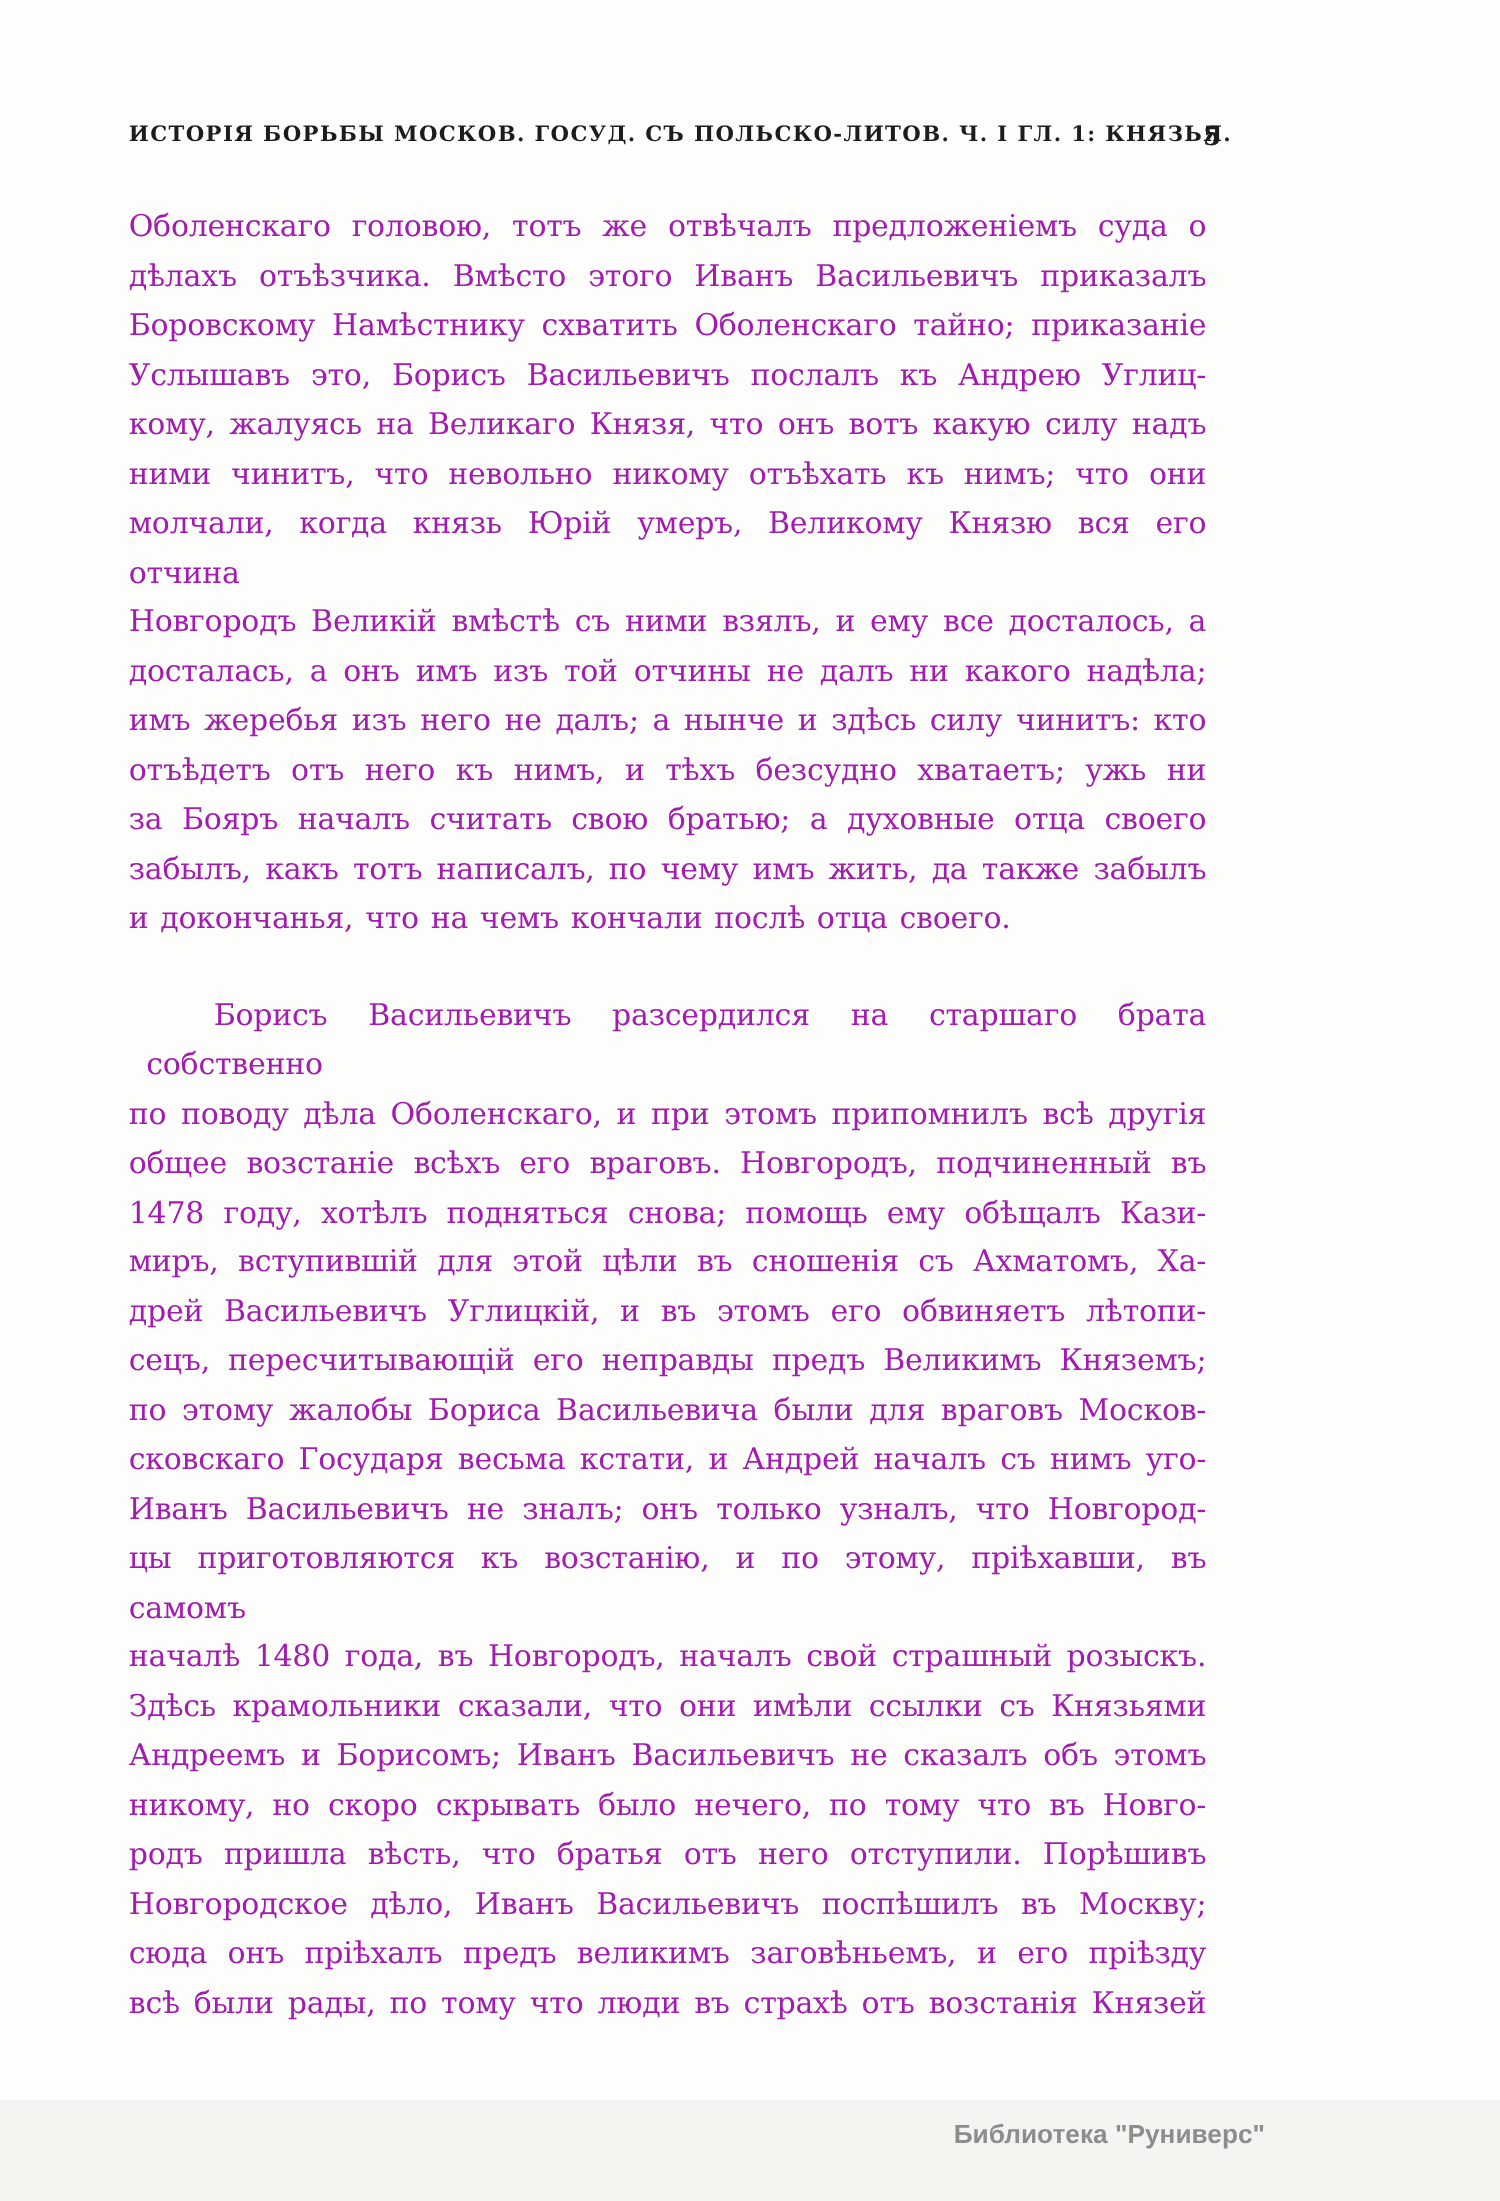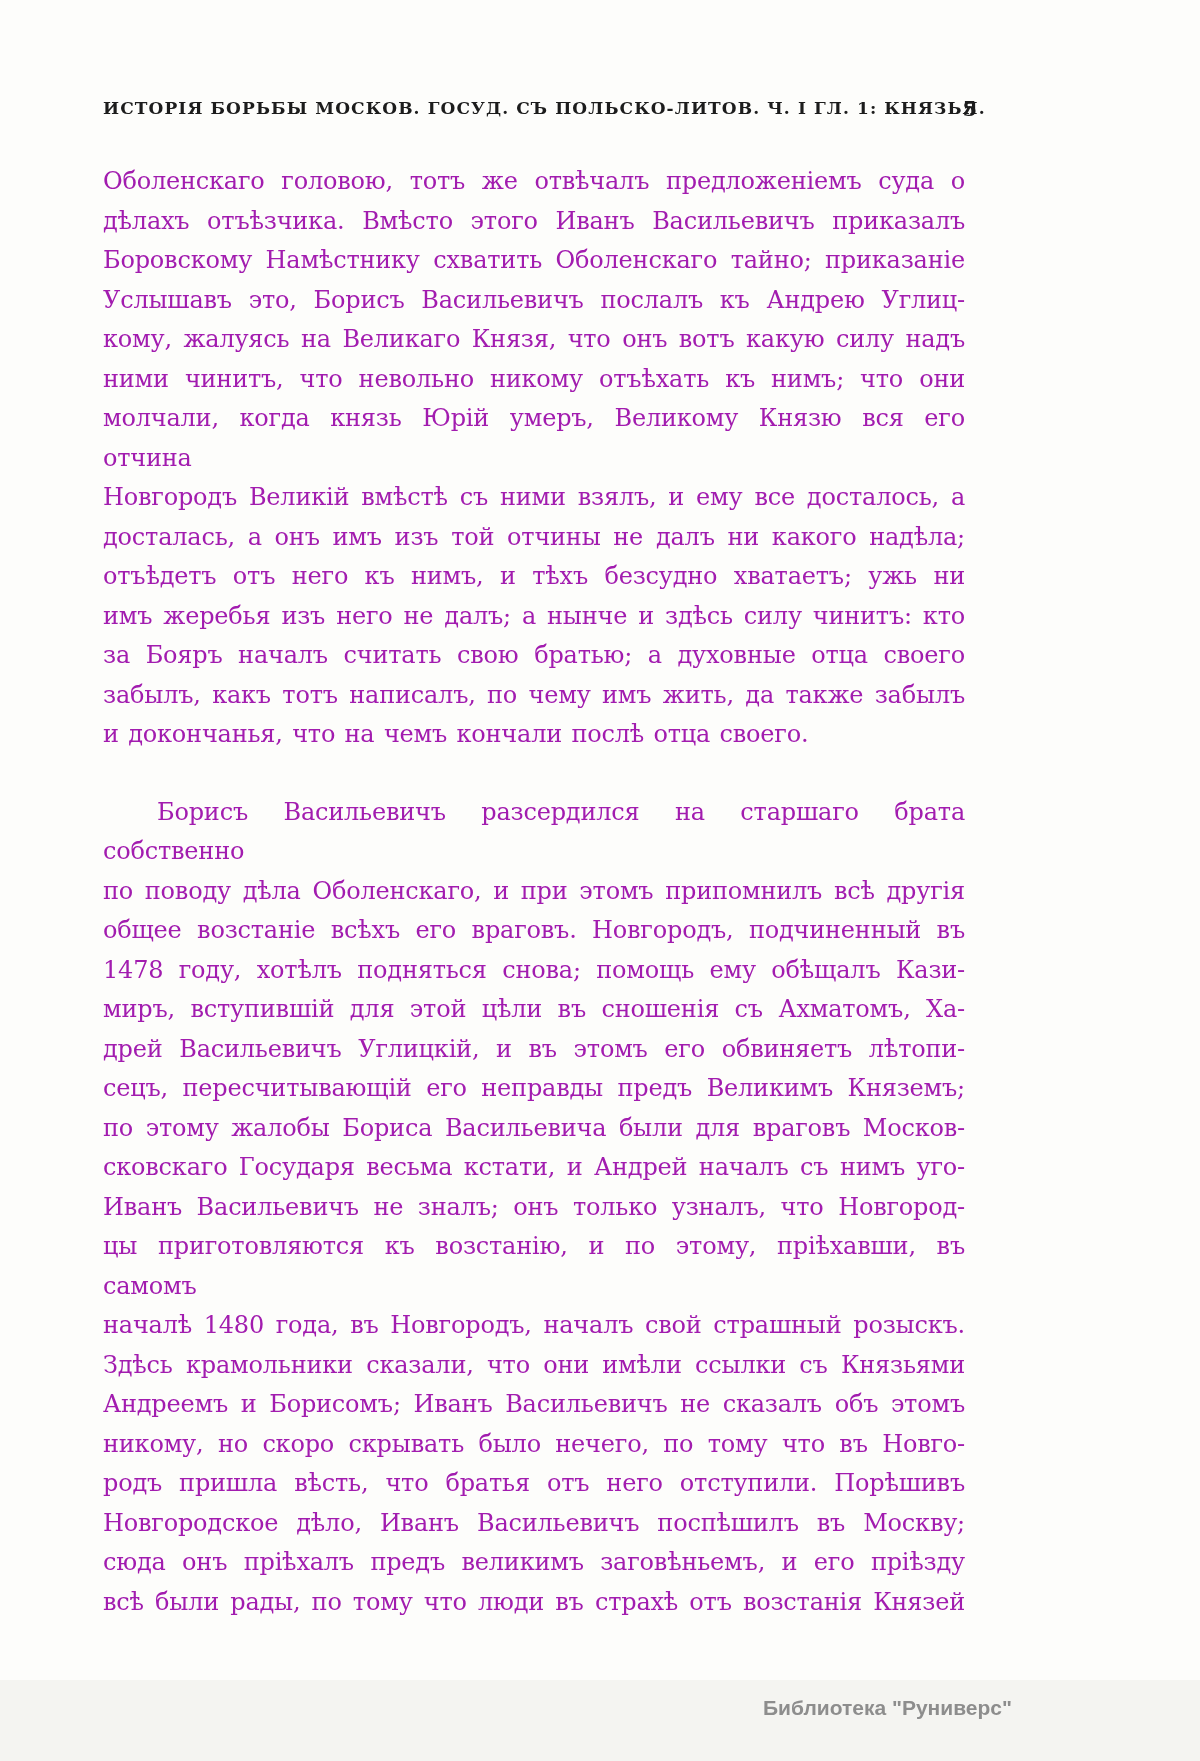--- a/index.html
+++ b/index.html
@@ -50,21 +50,21 @@
   .paragraph + .paragraph { margin-top: 38px; }
   .line {
     font-size: 24px;
     line-height: 39.5px;
     letter-spacing: -0.2px;
     word-spacing: 2px;
     text-align: justify;
     text-align-last: justify;
     color: #a21caf;
   }
-  .paragraph.indent-first .line:first-child { text-indent: 54px; }
+  .paragraph.indent-first .line:first-child { text-indent: 54px; margin-left: 14px; }
   .paragraph.no-justify-last .line:last-child { text-align-last: left; }
   .watermark-bar {
     position: absolute;
     left: 0;
     bottom: 0;
     width: 1200px;
     height: 81px;
     background: #f4f4f1;
   }
   .watermark {
@@ -90,22 +90,22 @@
       <div class="paragraph no-justify-last">
         <div class="line">Оболенскаго головою, тотъ же отвѣчалъ предложеніемъ суда о</div>
         <div class="line">дѣлахъ отъѣзчика. Вмѣсто этого Иванъ Васильевичъ приказалъ</div>
         <div class="line">Боровскому Намѣстнику схватить Оболенскаго тайно; приказаніе</div>
         <div class="line">Услышавъ это, Борисъ Васильевичъ послалъ къ Андрею Углиц-</div>
         <div class="line">кому, жалуясь на Великаго Князя, что онъ вотъ какую силу надъ</div>
         <div class="line">ними чинитъ, что невольно никому отъѣхать къ нимъ; что они</div>
         <div class="line">молчали, когда князь Юрій умеръ, Великому Князю вся его отчина</div>
         <div class="line">Новгородъ Великій вмѣстѣ съ ними взялъ, и ему все досталось, а</div>
         <div class="line">досталась, а онъ имъ изъ той отчины не далъ ни какого надѣла;</div>
+        <div class="line">имъ жеребья изъ него не далъ; а нынче и здѣсь силу чинитъ: кто</div>
         <div class="line">отъѣдетъ отъ него къ нимъ, и тѣхъ безсудно хватаетъ; ужь ни</div>
-        <div class="line">имъ жеребья изъ него не далъ; а нынче и здѣсь силу чинитъ: кто</div>
         <div class="line">за Бояръ началъ считать свою братью; а духовные отца своего</div>
         <div class="line">забылъ, какъ тотъ написалъ, по чему имъ жить, да также забылъ</div>
         <div class="line">и докончанья, что на чемъ кончали послѣ отца своего.</div>
       </div>
       <div class="paragraph indent-first">
         <div class="line">Борисъ Васильевичъ разсердился на старшаго брата собственно</div>
         <div class="line">по поводу дѣла Оболенскаго, и при этомъ припомнилъ всѣ другія</div>
         <div class="line">общее возстаніе всѣхъ его враговъ. Новгородъ, подчиненный въ</div>
         <div class="line">1478 году, хотѣлъ подняться снова; помощь ему обѣщалъ Кази-</div>
         <div class="line">миръ, вступившій для этой цѣли въ сношенія съ Ахматомъ, Ха-</div>

